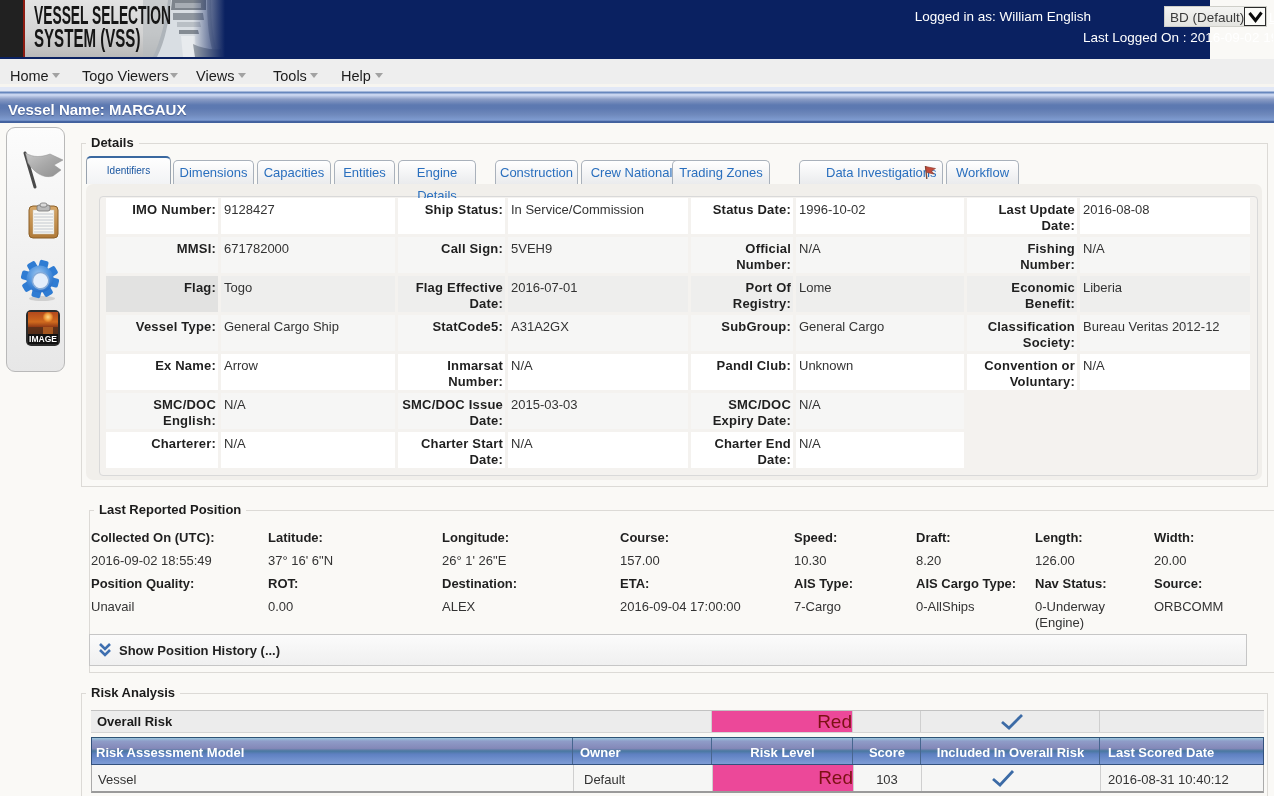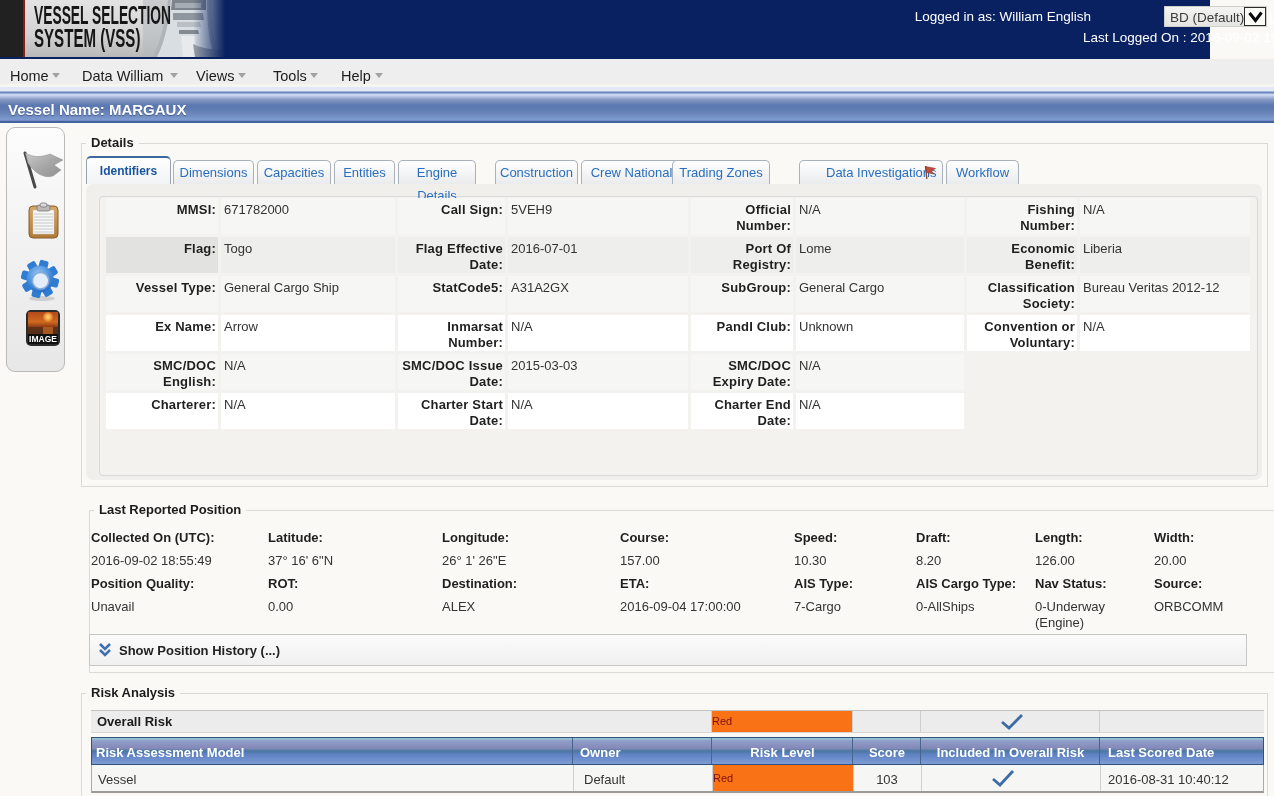--- a/index.html
+++ b/index.html
@@ -40,21 +40,21 @@
      font-weight:bold;font-size:13px;color:#1b1b1b;white-space:nowrap}
 #fsDetails{left:81px;top:143px;width:1187px;height:344px}
 #fsLRP{left:89px;top:510px;width:1187px;height:163px}
 #fsRisk{left:81px;top:693px;width:1187px;height:120px;border-bottom:none}
 
 .tab{position:absolute;box-sizing:border-box;border:1px solid #a9b1bb;border-bottom:none;
   border-radius:5px 5px 0 0;background:linear-gradient(180deg,#ffffff,#eaebed);
   font-size:13px;color:#2a6fbe;text-align:center}
 .tabact{border:1px solid #98a2ae;border-bottom:none;border-top:2px solid #3a689f;
   background:linear-gradient(180deg,#fefefe,#f2f3f5);
-  font-weight:bold;color:#17549f;font-size:12px}
+  font-weight:normal;color:#17549f;font-size:10px}
 
 #dpanel{left:86px;top:184px;width:1176px;height:296px;background:#f1efeb;border-radius:7px}
 #dwhite{left:99px;top:196px;width:1159px;height:280px;background:#f4f2ef;border:1px solid #d9d9d9;border-radius:4px;box-sizing:border-box}
 #dtable{position:absolute;left:103px;top:195px;border-collapse:separate;border-spacing:3px;table-layout:fixed}
 #dtable td{height:36px;box-sizing:border-box;vertical-align:top;padding:4px 0 0 0;line-height:16px;font-size:13px}
 #dtable td.L{font-weight:bold;text-align:right;padding-right:2px;letter-spacing:.2px;color:#1f1f1f}
 #dtable td.V{padding-left:3px;color:#333}
 .na{color:#9b9b9b}
 .r0 td{background:#fff}
 .r1 td{background:#f6f6f5}
@@ -72,21 +72,21 @@
   border-top:1px solid #c2c2c2;border-bottom:1px solid #d5d5d5}
 #rHead{left:91px;top:737px;width:1173px;height:28px;box-sizing:border-box;
   border-top:1px solid #2e5375;border-bottom:1px solid #33517d;border-left:1px solid #33517d;border-right:1px solid #33517d;
   background:linear-gradient(180deg,#9cc6dd 0%,#8f9cc8 12%,#8488b8 40%,#49789f 50%,#5e80c1 62%,#7e9cd6 100%)}
 .rh{position:absolute;top:7px;font-weight:bold;font-size:13px;color:#fff;white-space:nowrap}
 .rsep{position:absolute;top:0;width:1px;height:100%;background:#47668f}
 #rRow{left:91px;top:765px;width:1173px;height:28px;background:#f6f6f5;box-sizing:border-box;
   border-bottom:2px solid #9a9a9a;border-left:1px solid #aaa;border-right:1px solid #aaa}
 .rv{position:absolute;top:7px;font-size:13px;color:#333;white-space:nowrap}
 .dsep{position:absolute;top:0;width:1px;height:100%;background:#cfcfcf}
-.redcell{position:absolute;background:#f97316;text-align:left;font-size:11px;color:#7c1113}
+.redcell{position:absolute;background:#ec4899;text-align:right;font-size:19px;color:#7c1113}
 </style>
 </head>
 <body>
 
 <div class="abs" id="banner">
   <div class="abs" id="logoblack"></div>
   <div class="abs" id="logored"></div>
   <div class="abs" id="logobg">
     <svg class="abs" id="logoship" style="left:0;top:0" width="200" height="57" viewBox="0 0 200 57">
       <defs>
@@ -128,21 +128,21 @@
         </svg>
       </span>
     </div>
   <div class="abs" id="logout">Logout</div>
   <div class="abs" id="login2">Last Logged On : 2016-09-02 19:04:59</div>
 </div>
 
 <div class="abs" id="menubar">
   <span class="mi" style="left:10px">Home</span>
     <span class="tri" style="left:52px"></span>
-  <span class="mi" style="left:82px">Data William</span>
+  <span class="mi" style="left:82px">Togo Viewers</span>
     <span class="tri" style="left:170px"></span>
   <span class="mi" style="left:196px">Views</span>
     <span class="tri" style="left:238px"></span>
   <span class="mi" style="left:273px">Tools</span>
     <span class="tri" style="left:310px"></span>
   <span class="mi" style="left:341px">Help</span>
     <span class="tri" style="left:375px"></span>
 </div>
 <div class="abs" id="strip"></div>
 <div class="abs" id="vbar">
@@ -260,20 +260,30 @@
       <col style="width:112px">
       <col style="width:174px">
       <col style="width:107px">
       <col style="width:180px">
 <col style="width:102px">
       <col style="width:168px">
       <col style="width:110px">
       <col style="width:170px">
     </colgroup>
 <tbody>
+      <tr class="r0">
+        <td class="L">IMO Number:</td>
+        <td class="V">9128427</td>
+<td class="L">Ship Status:</td>
+        <td class="V">In Service/Commission</td>
+<td class="L">Status Date:</td>
+        <td class="V">1996-10-02</td>
+<td class="L">Last Update Date:</td>
+        <td class="V">2016-08-08</td>
+      </tr>
 <tr class="r1">
         <td class="L">MMSI:</td>
         <td class="V">671782000</td>
 <td class="L">Call Sign:</td>
         <td class="V">5VEH9</td>
 <td class="L">Official Number:</td>
         <td class="V na">N/A</td>
 <td class="L">Fishing<br>Number:</td>
         <td class="V na">N/A</td>
       </tr>

